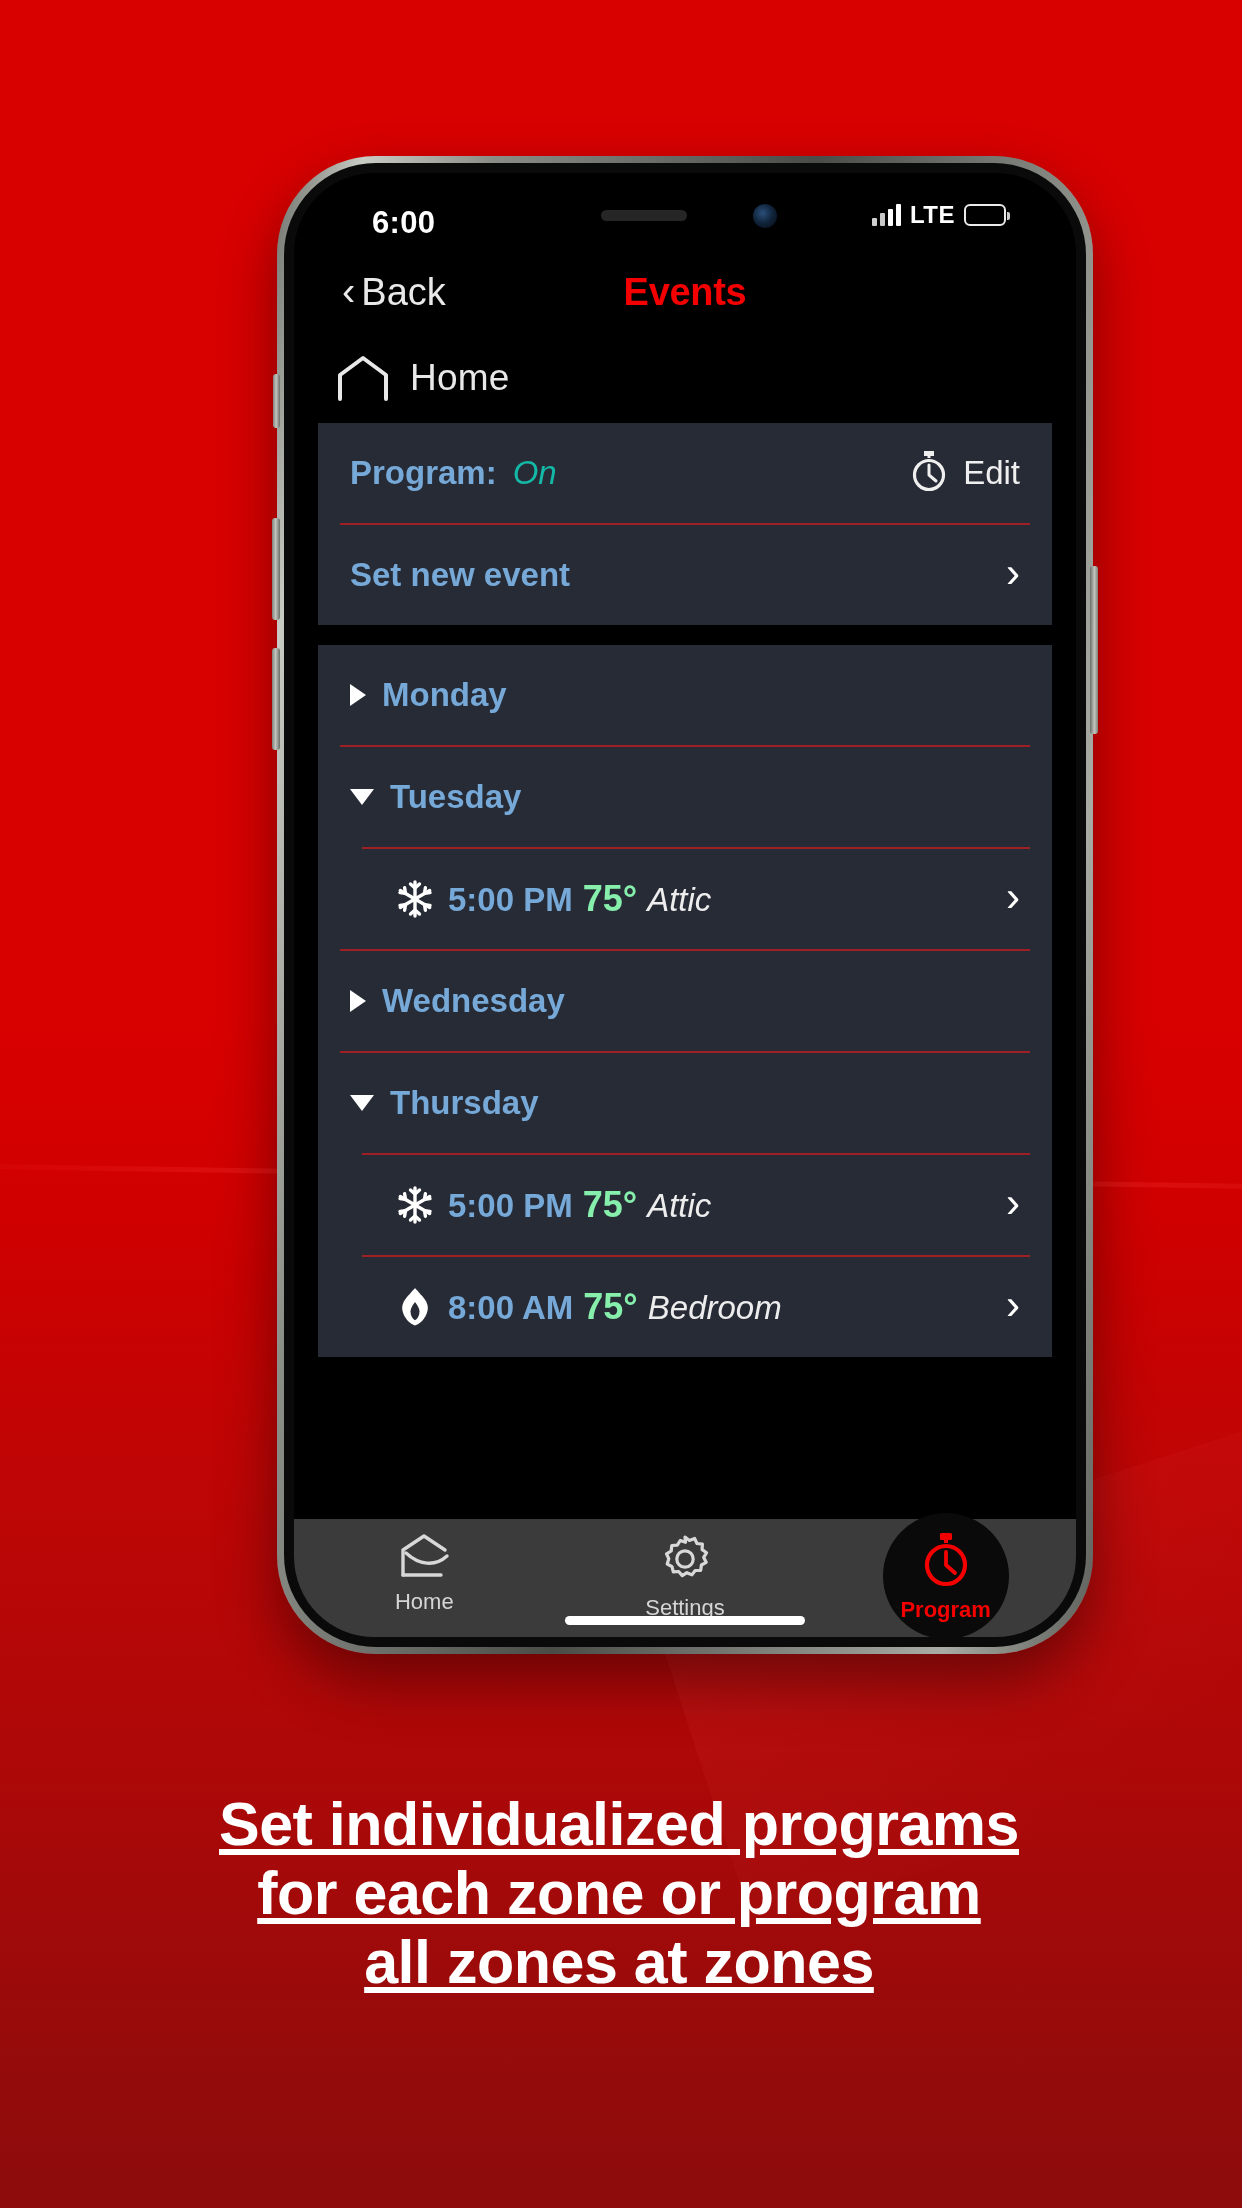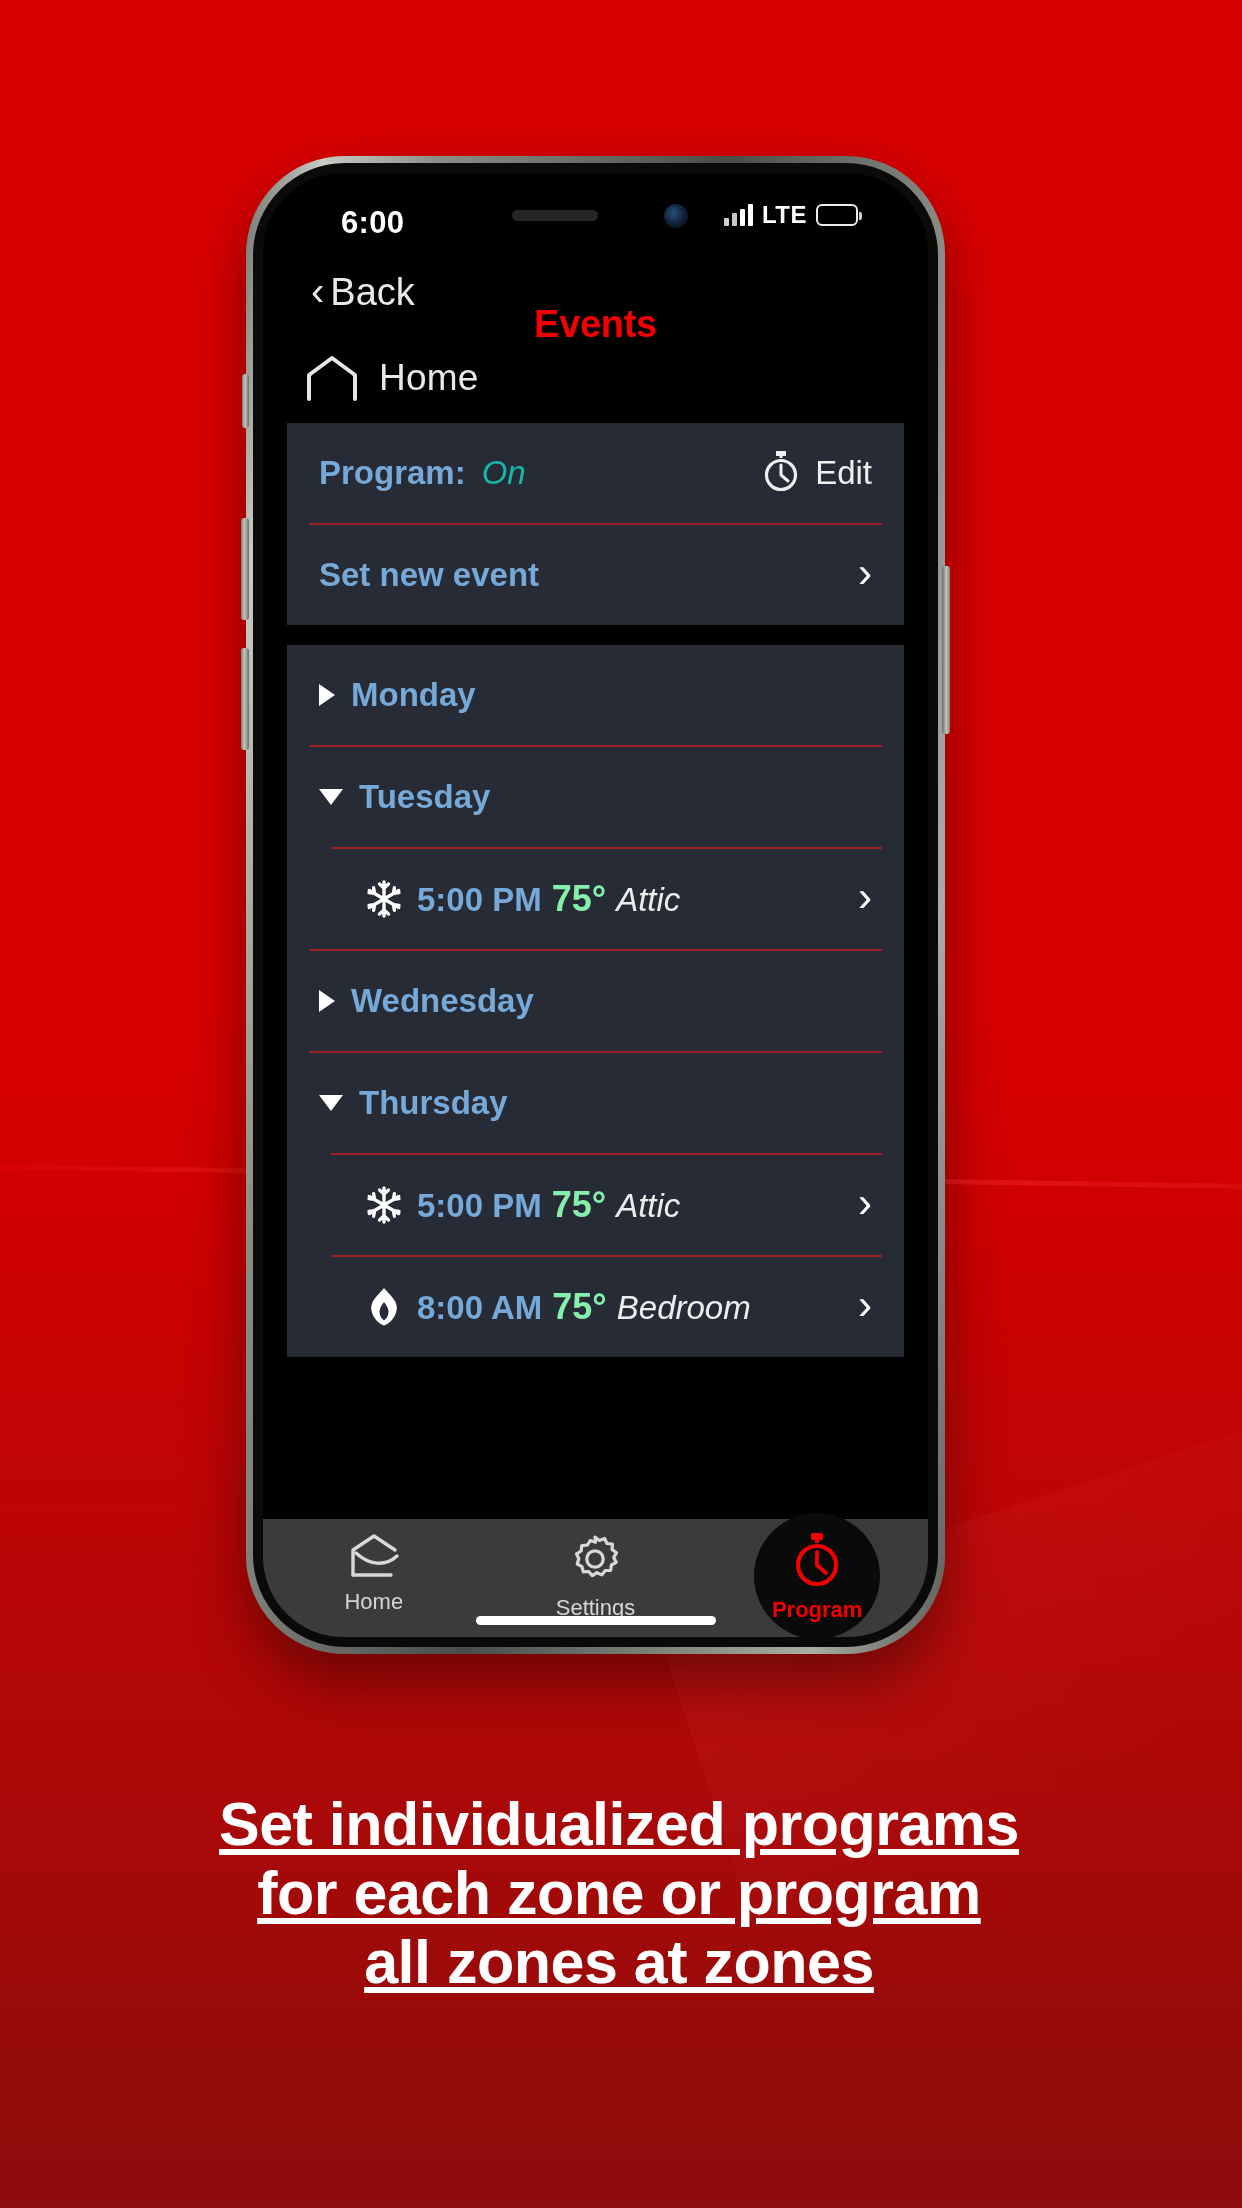--- a/index.html
+++ b/index.html
@@ -41,23 +41,23 @@
     width: 70%;
     height: 320px;
     background: linear-gradient(160deg, rgba(255,90,90,0.10), rgba(255,90,90,0.0) 70%);
     transform: rotate(-18deg);
     pointer-events: none;
   }
 
   
   .phone {
     position: absolute;
-    left: 246px;
+    left: 277px;
     top: 156px;
-    width: 699px;
+    width: 816px;
     height: 1498px;
   }
 
   .phone-frame {
     position: absolute;
     inset: 0;
     border-radius: 98px;
     background: linear-gradient(100deg, #6d6f6a 0%, #c9ccc4 8%, #8b8d87 20%, #4a4c48 50%, #a9aca4 86%, #5d5f5a 100%);
     box-shadow: 0 26px 60px rgba(0,0,0,0.42);
   }
@@ -188,21 +188,20 @@
   }
   .nav-title {
     position: absolute;
     left: 50%;
     top: 12px;
     transform: translateX(-50%);
     color: #f50000;
     font-size: 38px;
     font-weight: bold;
     letter-spacing: -0.3px;
-    margin-top: 32px;
   }
 
   
   .homerow {
     display: flex;
     align-items: center;
     gap: 20px;
     padding: 18px 0 22px 42px;
   }
   .home-icon-svg { display: block; }

